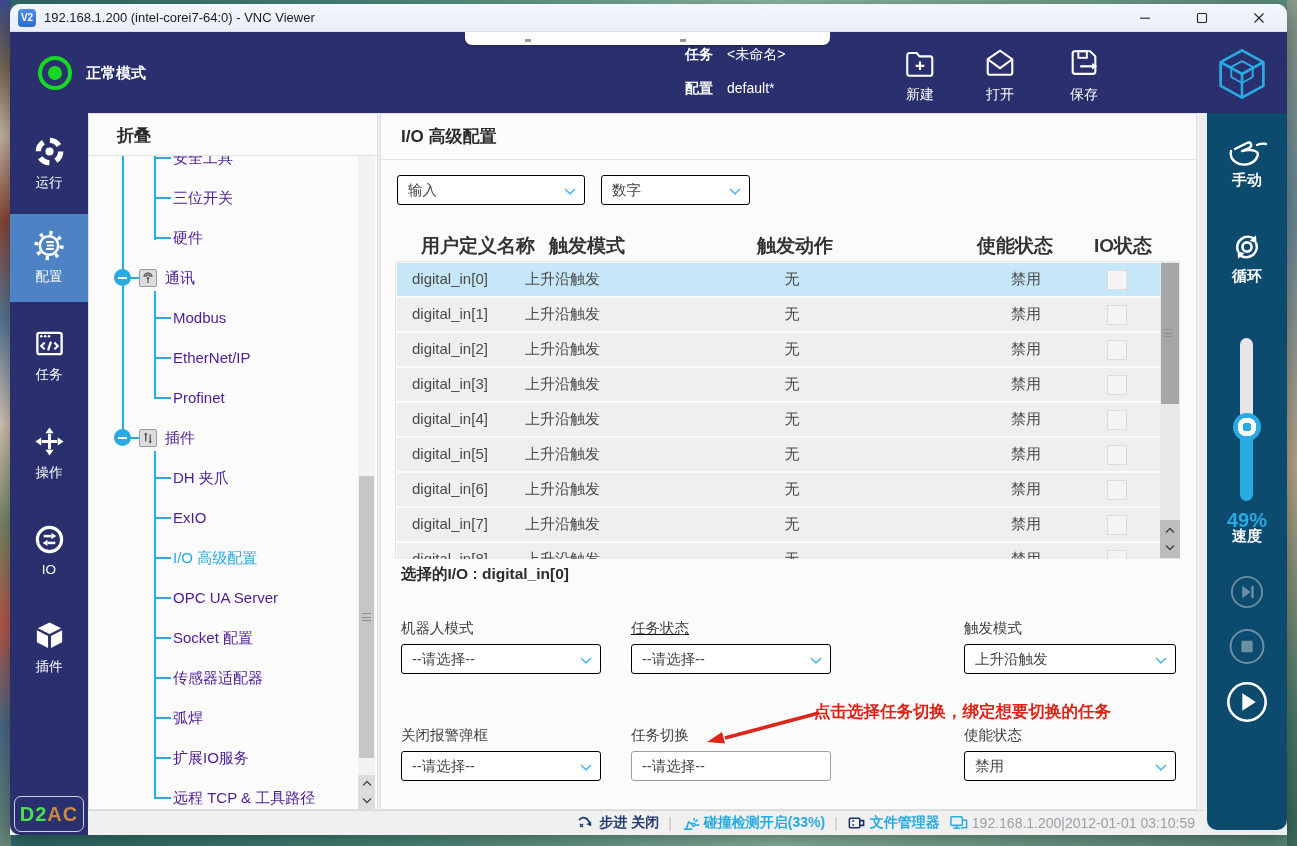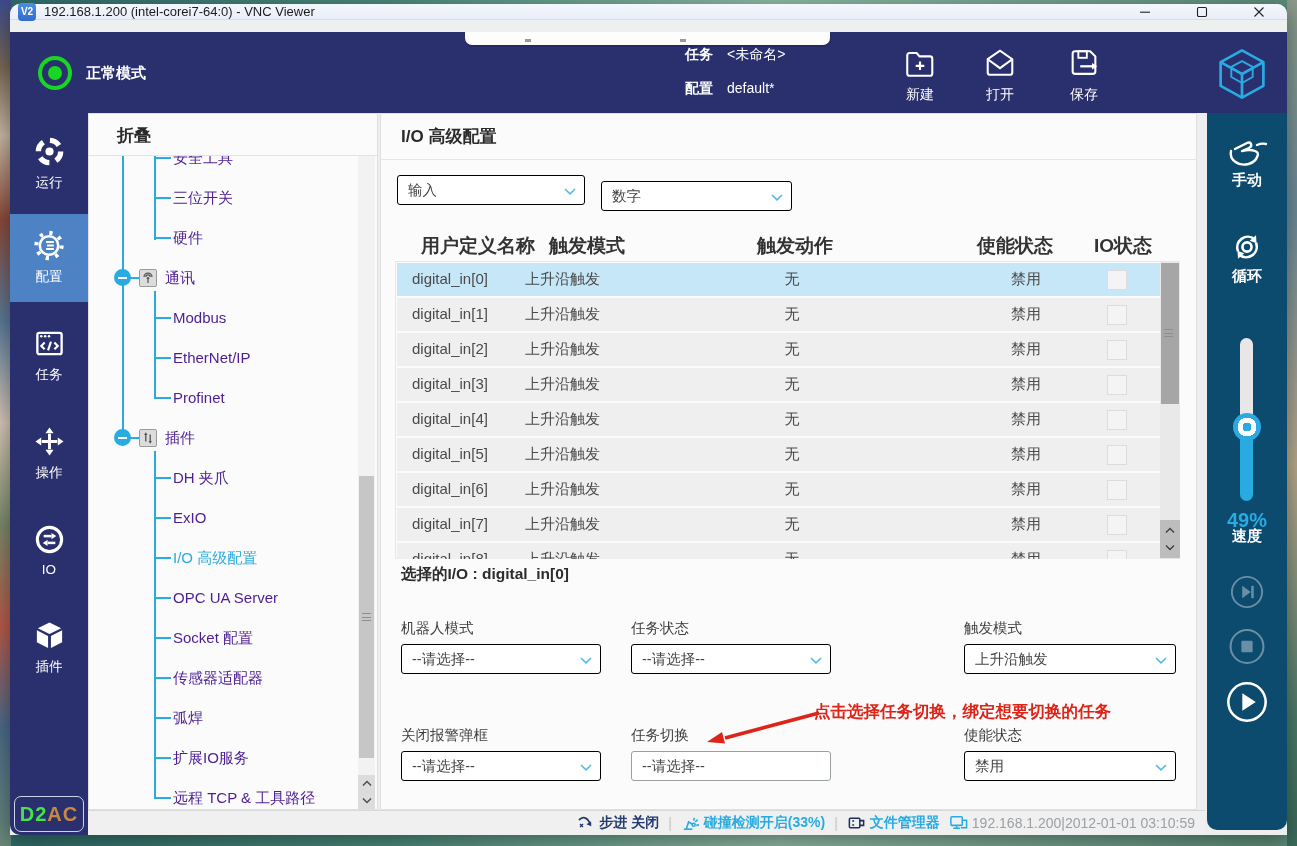--- a/index.html
+++ b/index.html
@@ -8,21 +8,21 @@
   #screen { position:relative; width:1297px; height:846px;
     background:linear-gradient(90deg,#2e6b68,#4a8a7a 30%,#8fb9a4 60%,#5a8a78); }
   #desk-left { position:absolute; left:0; top:0; width:11px; height:846px;
     background:linear-gradient(180deg,#3b4a8c 0%,#7a6a55 8%,#c9b9a5 16%,#8a4a3a 26%,#5a7a9a 38%,#d8c8b8 50%,#7a8a6a 62%,#b85a4a 74%,#4a6a8a 86%,#6a8a7a 100%); }
   #desk-right { position:absolute; right:0; top:0; width:10px; height:846px;
     background:linear-gradient(180deg,#8a9a8a,#6a8a9a 25%,#b8a88a 55%,#4a7a6a 85%,#3a6a5a); }
 
   
   #vnc-window { position:absolute; left:10px; top:4px; width:1277px; height:831px;
     border-radius:10px 10px 0 0; box-shadow:0 6px 22px rgba(0,0,0,.4); background:#eef0f0; }
-  #title-bar { position:absolute; left:0; top:0; width:100%; height:16px;
+  #title-bar { position:absolute; left:0; top:0; width:100%; height:28px;
     background:linear-gradient(180deg,#f3f7fd,#e9eef8); border-radius:10px 10px 0 0;
     border-bottom:1px solid #d7dde8; display:flex; align-items:center;justify-content:space-between; }
   .vnc-badge { width:18px; height:18px; margin-left:8px; border-radius:4px;
     background:linear-gradient(180deg,#4e8ee6,#2f6ccb); color:#fff; font-size:10px;
     font-weight:bold; display:flex; align-items:center; justify-content:center; }
   .win-title { margin-left:8px; font-size:13px; color:#1b1b1b; }
   .win-controls { margin-left:auto; display:flex; height:100%; }
   .win-btn { width:57px; height:100%; display:flex; align-items:center; justify-content:center; }
   .win-btn svg { width:12px; height:12px; }
 
@@ -381,21 +381,21 @@
       <div class="main-panel">
         <div class="panel-title">I/O 高级配置</div>
         <div class="panel-rule"></div>
 
         <div class="dd" style="left:16px;top:61px;width:188px;">
           <span class="dd-val">输入</span>
           <svg class="chev" viewBox="0 0 12 7">
               <polyline points="1,1 6,5.8 11,1" fill="none" stroke="#54b9e8" stroke-width="1.6"></polyline>
             </svg>
         </div>
-        <div class="dd" style="left:220px;top:67px;width:191px;">
+        <div class="dd" style="left:220px;top:61px;width:149px;">
           <span class="dd-val">数字</span>
           <svg class="chev" viewBox="0 0 12 7">
               <polyline points="1,1 6,5.8 11,1" fill="none" stroke="#54b9e8" stroke-width="1.6"></polyline>
             </svg>
         </div>
 
         <span class="th" style="left:40px;">用户定义名称</span>
         <span class="th" style="left:168px;">触发模式</span>
         <span class="th c" style="left:414px;">触发动作</span>
         <span class="th c" style="left:634px;">使能状态</span>
@@ -490,21 +490,21 @@
 
         <div class="field" style="left:20px;top:505px;">
           <div class="f-label">机器人模式</div>
           <div class="dd">
             <span class="dd-val">--请选择--</span>
             <svg class="chev" viewBox="0 0 12 7">
                 <polyline points="1,1 6,5.8 11,1" fill="none" stroke="#54b9e8" stroke-width="1.6"></polyline>
               </svg>
           </div>
         </div>
-        <div class="field" style="left:250px;top:505px;">
+        <div class="field" style="left:250px;top:505px;text-decoration:underline;">
           <div class="f-label">任务状态</div>
           <div class="dd">
             <span class="dd-val">--请选择--</span>
             <svg class="chev" viewBox="0 0 12 7">
                 <polyline points="1,1 6,5.8 11,1" fill="none" stroke="#54b9e8" stroke-width="1.6"></polyline>
               </svg>
           </div>
         </div>
         <div class="field" style="left:583px;top:505px;width:212px;">
           <div class="f-label">触发模式</div>

